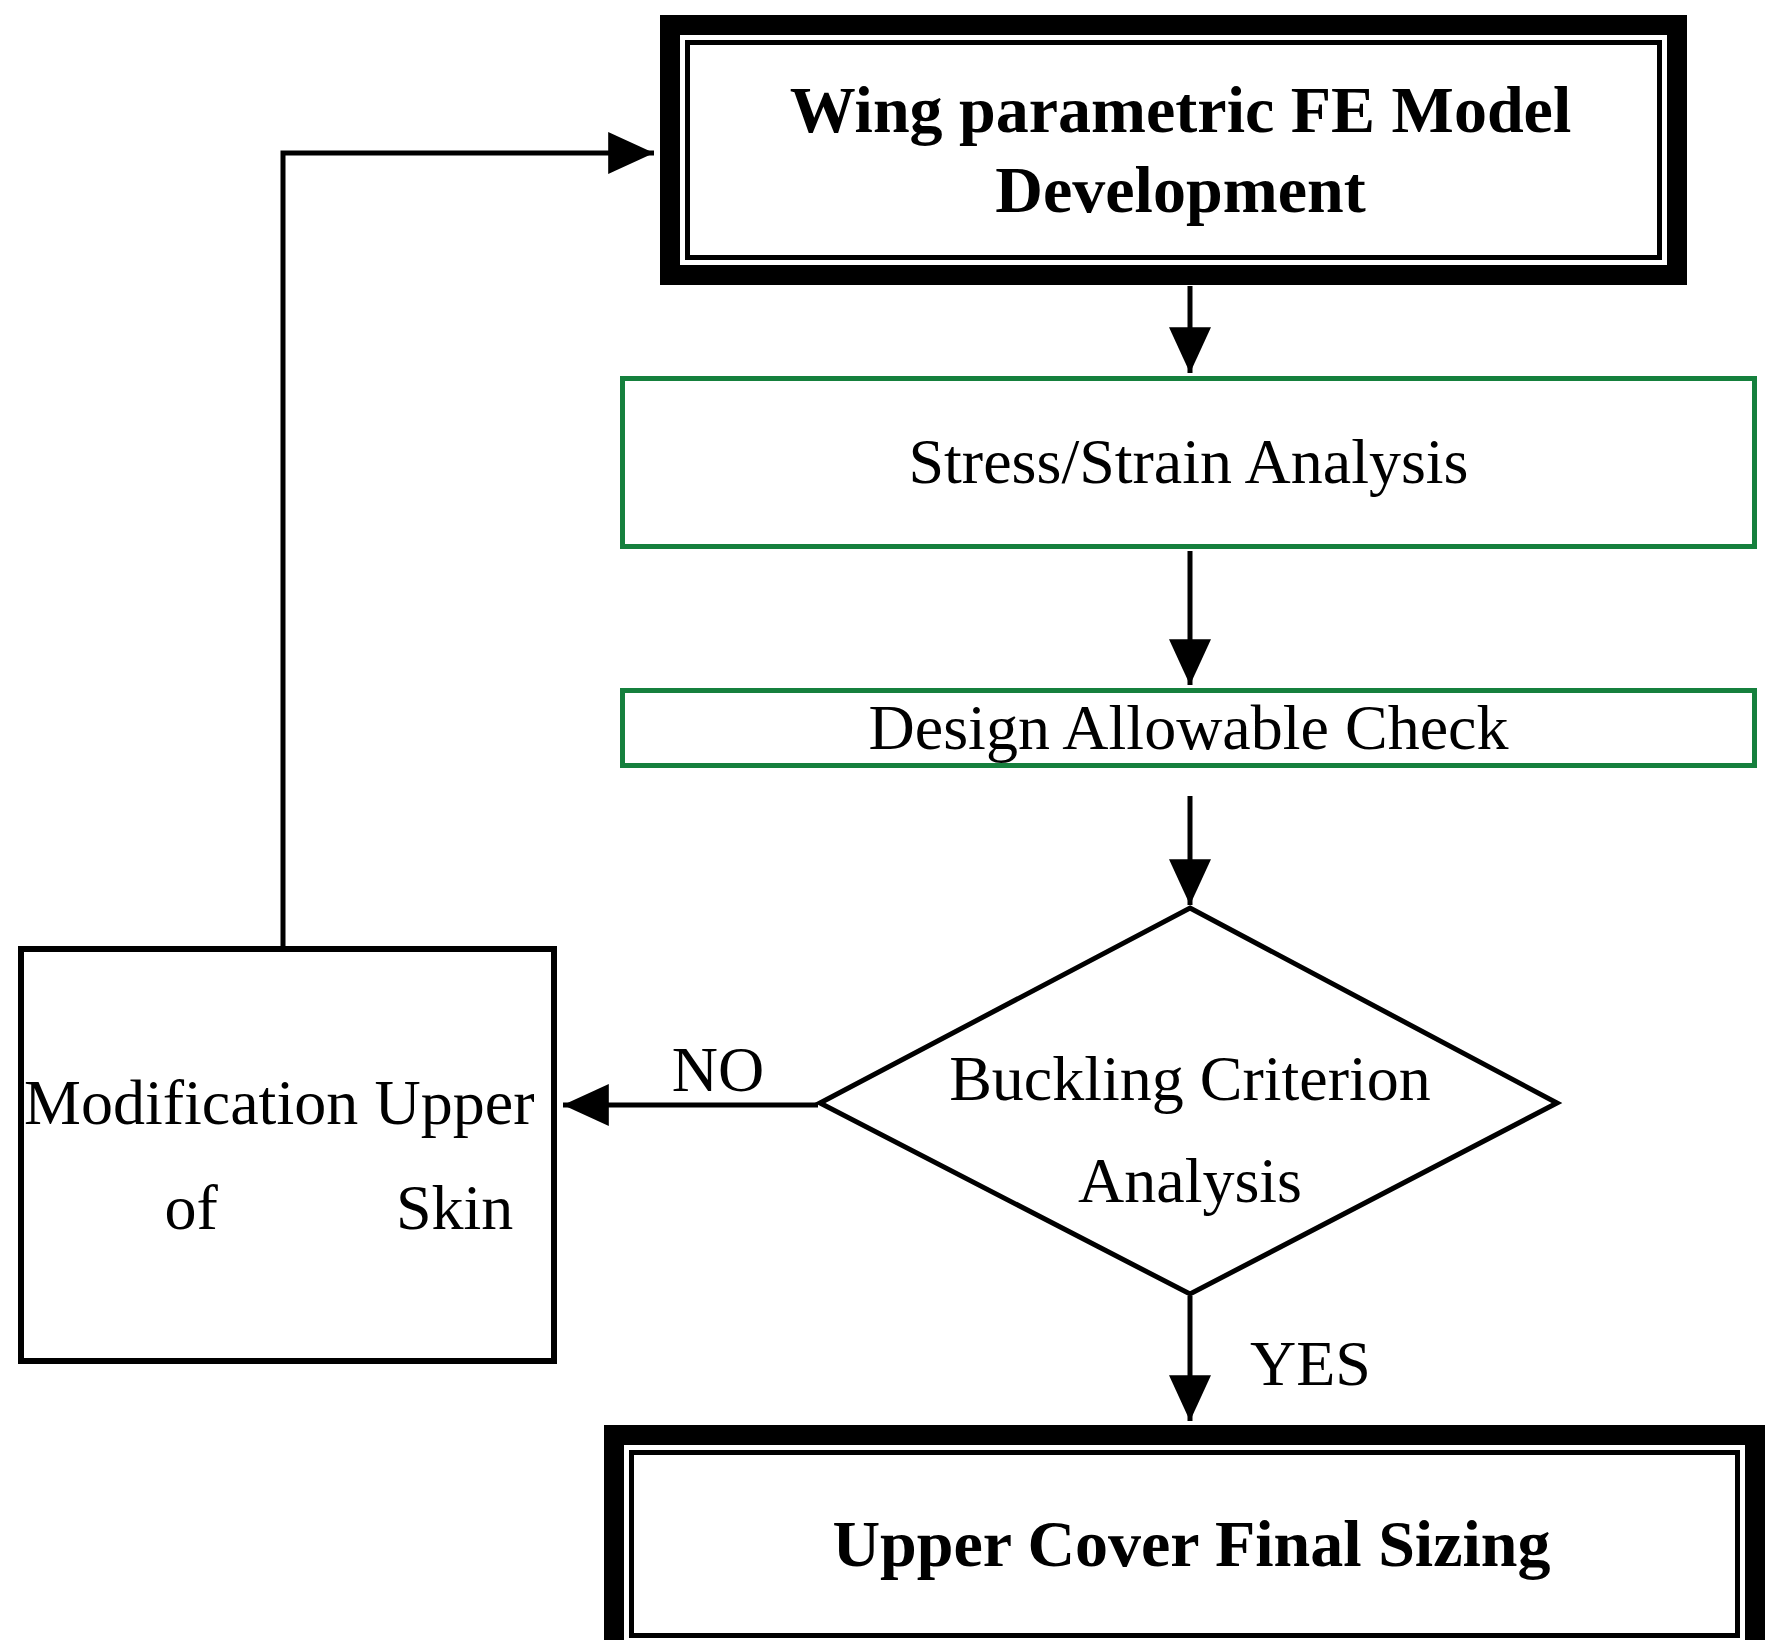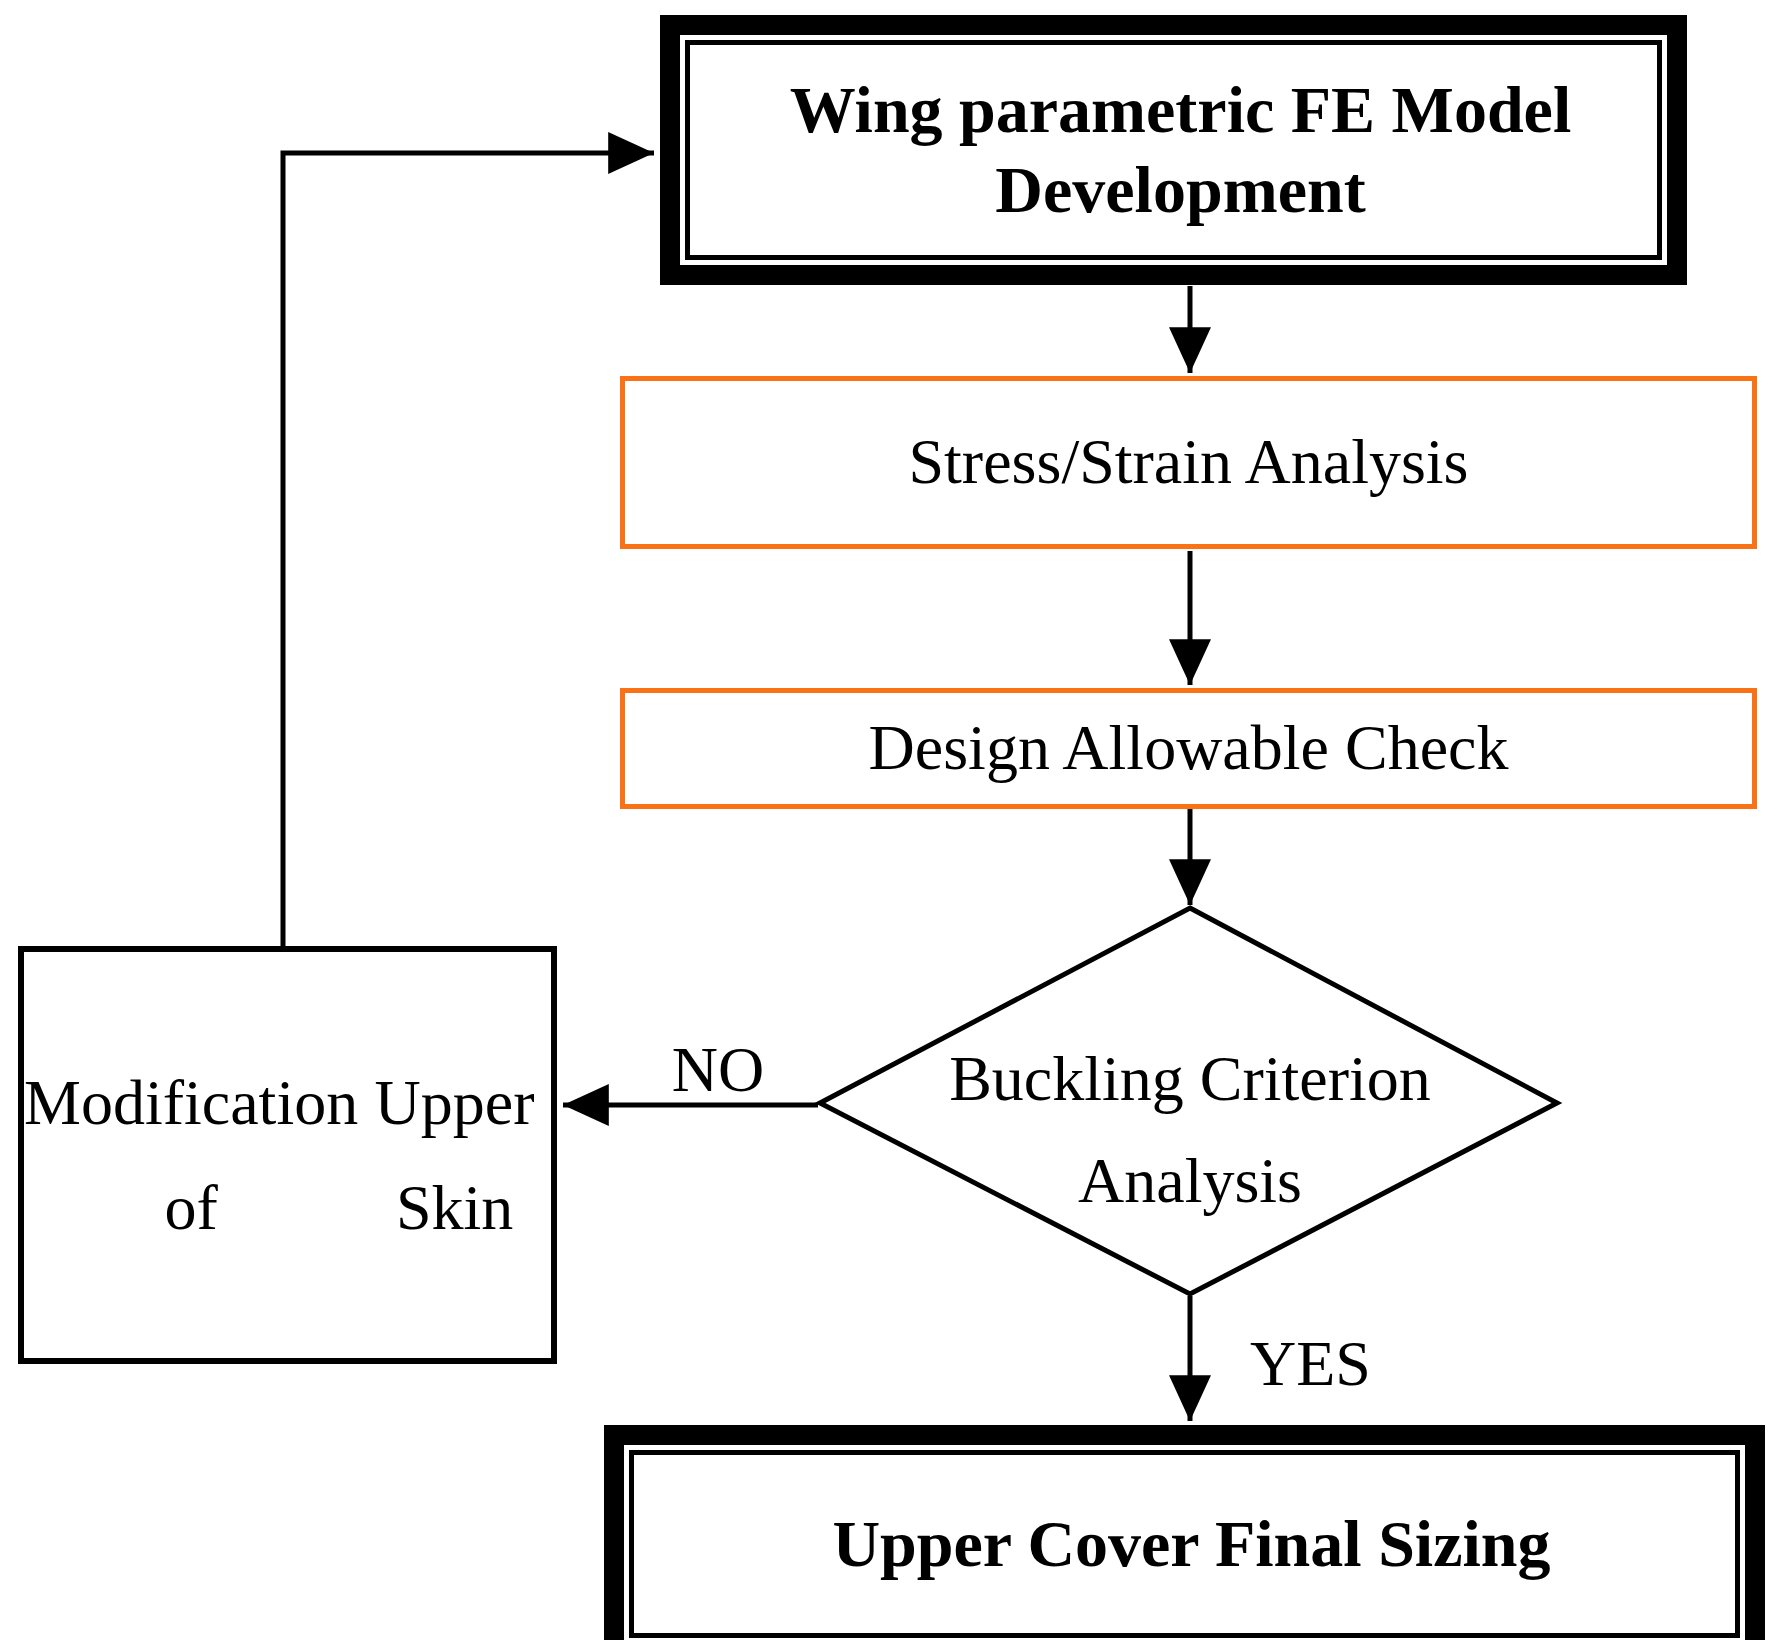--- a/index.html
+++ b/index.html
@@ -21,21 +21,21 @@
   .box {
     position: absolute;
     box-sizing: border-box;
     background: #ffffff;
     display: flex;
     align-items: center;
     justify-content: center;
     text-align: center;
   }
   .single {
-    border: 5px solid #f97316;
+    border: 5px solid #15803d;
     font-size: 64px;
     line-height: 1.1;
   }
   .double {
     border: 20px solid #000000;
     padding: 5px;
   }
   .double .inner {
     box-sizing: border-box;
     width: 100%;
@@ -105,21 +105,21 @@
     <div class="inner">
       <span>Wing parametric FE Model</span>
       <span>Development</span>
     </div>
   </div>
 
   <div class="box single" style="left:620px; top:376px; width:1137px; height:173px;">
     <span>Stress/Strain Analysis</span>
   </div>
 
-  <div class="box single" style="left:620px; top:688px; width:1137px; height:121px;">
+  <div class="box single" style="left:620px; top:688px; width:1137px; height:80px;">
     <span>Design Allowable Check</span>
   </div>
 
   <div class="diamond-label">
     <span>Buckling Criterion</span>
     <span>Analysis</span>
   </div>
 
   <div class="box single modbox" style="left:18px; top:946px; width:539px; height:418px;">
     <span>Modification of</span>

